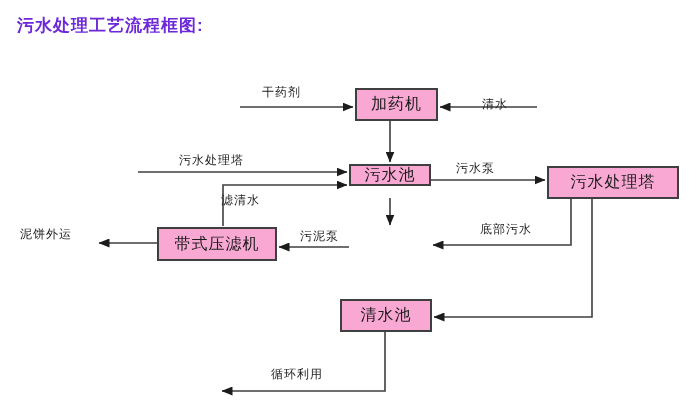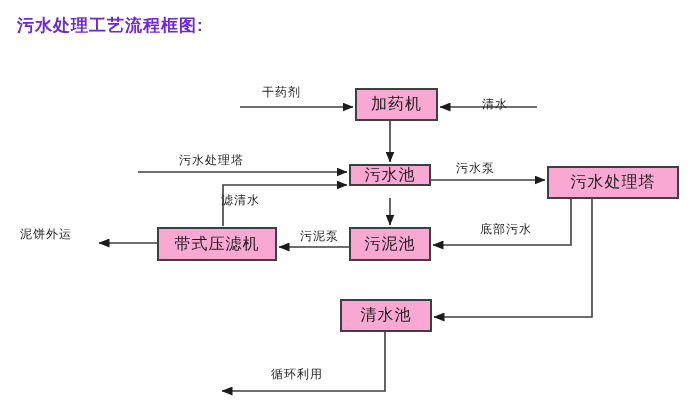--- a/index.html
+++ b/index.html
@@ -62,21 +62,20 @@
     <path d="M349,247 L279,247" fill="none" stroke="#3f3f3f" stroke-width="1.6" marker-end="url(#arrow)"></path>
     <path d="M157,243 L99,243" fill="none" stroke="#3f3f3f" stroke-width="1.6" marker-end="url(#arrow)"></path>
     <path d="M592,199 L592,317 L434,317" fill="none" stroke="#3f3f3f" stroke-width="1.6" marker-end="url(#arrow)"></path>
     <path d="M385,332 L385,391 L222,391" fill="none" stroke="#3f3f3f" stroke-width="1.6" marker-end="url(#arrow)"></path>
   </svg>
 
   <div class="node n-dosing">加药机</div>
   <div class="node n-sewage">污水池</div>
   <div class="node n-tower">污水处理塔</div>
   <div class="node n-press">带式压滤机</div>
-  <div class="node n-sludge">污泥池</div>
   <div class="node n-clean">清水池</div>
 
   <div class="flow-label l-dry">干药剂</div>
   <div class="flow-label l-clear">清水</div>
   <div class="flow-label l-sand">污水处理塔</div>
   <div class="flow-label l-filter">滤清水</div>
   <div class="flow-label l-spump">污水泵</div>
   <div class="flow-label l-bottom">底部污水</div>
   <div class="flow-label l-mudpump">污泥泵</div>
   <div class="flow-label l-mudcake">泥饼外运</div>

